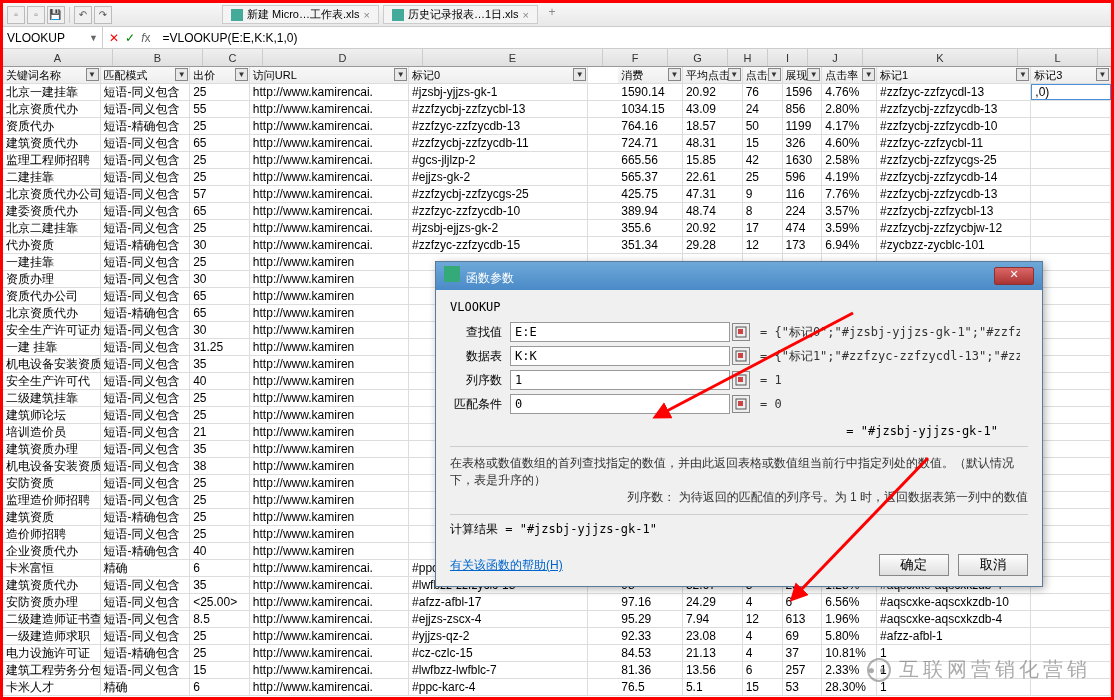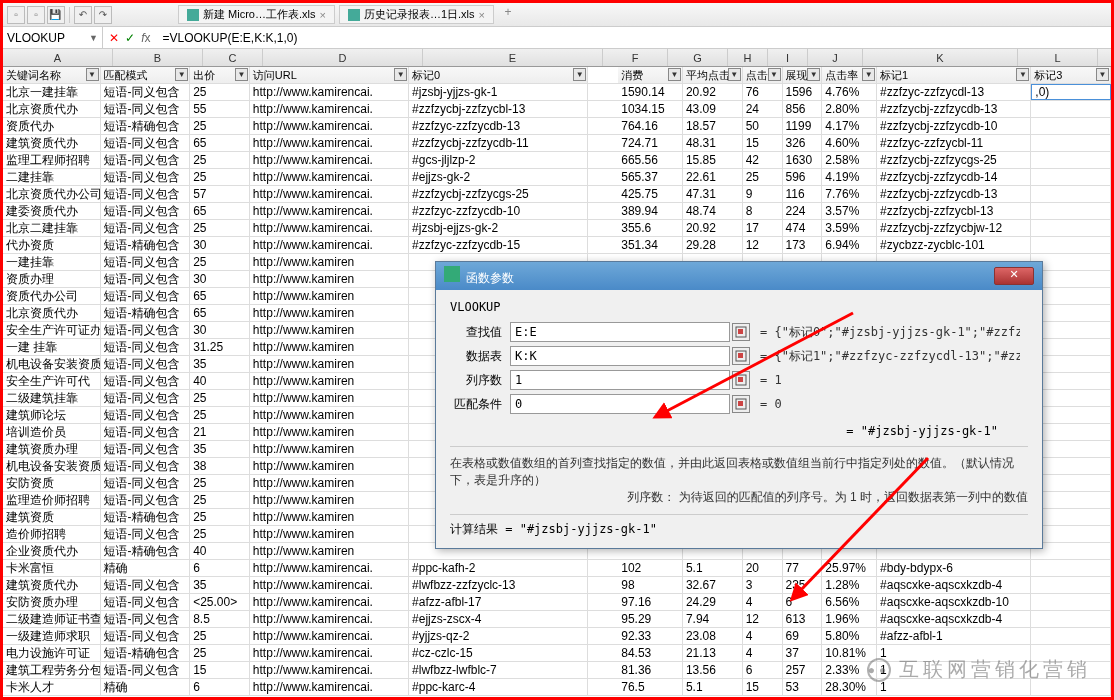--- a/index.html
+++ b/index.html
@@ -1,21 +1,21 @@
 <!DOCTYPE html>
 <html><head>
 <meta charset="utf-8">
 <style>
 * { box-sizing: border-box; margin: 0; padding: 0; font-family: "Microsoft YaHei", SimSun, sans-serif; }
 body { background: #fff; width: 1114px; height: 700px; overflow: hidden; border: 3px solid red; position: relative; font-size: 12px; }
 
 .toolbar { height: 24px; background: linear-gradient(#f8f8f8,#e8e8e8); border-bottom: 1px solid #ccc; display:flex; align-items:center; padding:0 4px; gap:2px; }
 .tb-btn { width:18px; height:18px; border:1px solid #bbb; background:#f0f0f0; display:inline-flex; align-items:center; justify-content:center; font-size:10px; color:#555; }
 .sep { width:1px; height:16px; background:#ccc; margin:0 2px;}
-.tabs { margin-left:64px; display:flex; gap:4px;}
+.tabs { margin-left:108px; display:flex; gap:4px;}
 .tab { background:#f4f4f4; border:1px solid #ccc; padding:1px 8px; display:flex; align-items:center; gap:4px; font-size:11px;}
 .tab .icon { width:12px; height:12px; background:#4a9; }
 .tab .close { color:#888; cursor:pointer;}
 .tab:last-child .close { content:""; }
 .plus-tab { width:20px; text-align:center; color:#888;}
 
 .formula-bar { height:22px; border-bottom:1px solid #ccc; display:flex; align-items:center; }
 .name-box { width:100px; border-right:1px solid #ccc; padding:0 4px; display:flex; align-items:center; justify-content:space-between; height:100%; }
 .name-box .dd { color:#666; font-size:9px;}
 .fx-btns { display:flex; align-items:center; gap:6px; padding:0 6px; }
@@ -696,20 +696,27 @@
           <span class="param-result">= 0</span>
         </div>
       </div>
     <div class="preview-result">= "#jzsbj-yjjzs-gk-1"</div>
     <div class="desc-block">
       <div>在表格或数值数组的首列查找指定的数值，并由此返回表格或数值组当前行中指定列处的数值。（默认情况下，表是升序的）</div>
       <div class="desc-sub">列序数：  为待返回的匹配值的列序号。为 1 时，返回数据表第一列中的数值</div>
     </div>
     <div class="calc-result">计算结果 = "#jzsbj-yjjzs-gk-1"</div>
   </div>
+  <div class="dlg-footer">
+    <span class="help-link">有关该函数的帮助(H)</span>
+    <span>
+      <button class="btn">确定</button>
+      <button class="btn">取消</button>
+    </span>
+  </div>
 </div>
 
 <svg class="arrow1" width="220" height="130">
   <defs>
       <marker id="ah1" markerWidth="10" markerHeight="10" refX="2" refY="3" orient="auto">
         <path d="M0,0 L6,3 L0,6 Z" fill="red"></path>
       </marker>
     </defs>
   <line x1="210" y1="10" x2="20" y2="110" stroke="red" stroke-width="3" marker-end="url(#ah1)"></line>
 </svg>

